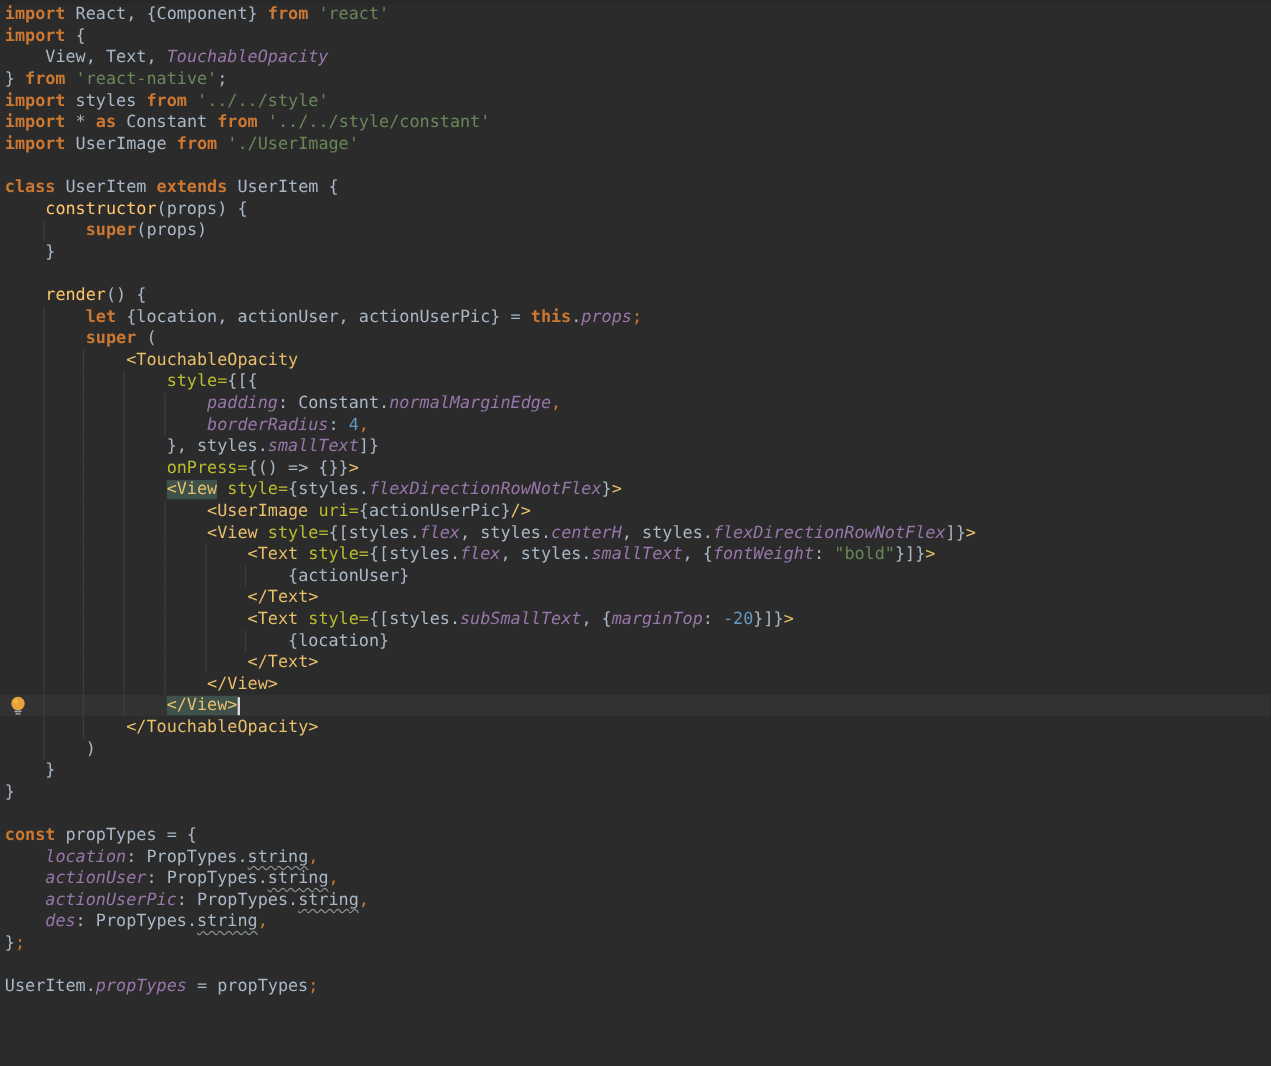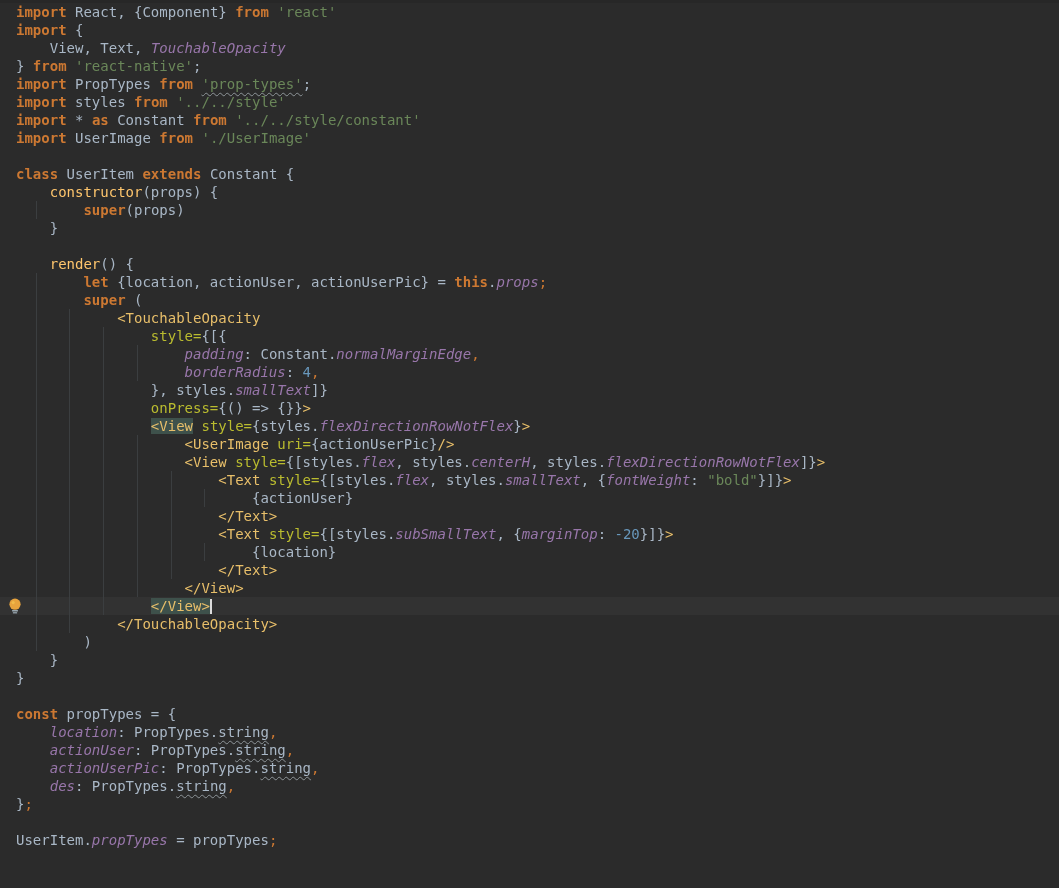--- a/index.html
+++ b/index.html
@@ -10,21 +10,21 @@
     background:#2B2B2B;
     font-family:"DejaVu Sans Mono","Liberation Mono",monospace;
     font-size:14px;line-height:18px;
   }
   .top-strip{position:absolute;top:0;left:0;right:0;height:3px;background:#272727;}
   .editor{position:absolute;top:3px;left:0;right:0;bottom:0;}
   .code-line{
     position:relative;
     height:18px;
     white-space:pre;
-    padding-left:16px;
+    padding-left:4px;
     color:#A9B7C6;
   }
   .caret-row{background:#323232;}
   .guide{
     position:absolute;top:0;bottom:0;width:0;
     border-left:1px solid #3B3E40;
     pointer-events:none;
   }
   .kw  {color:#CC7832;font-weight:bold;}
   .def {color:#A9B7C6;}
@@ -51,26 +51,25 @@
 </head>
 <body>
 
 <div class="viewport">
   <div class="top-strip"></div>
   <div class="editor">
       <div class="code-line"><span><span class="kw">import </span><span class="def">React, {Component} </span><span class="kw">from </span><span class="str">'react'</span></span></div>
       <div class="code-line"><span><span class="kw">import </span><span class="def">{</span></span></div>
       <div class="code-line"><span>    <span class="def">View, Text, </span><span class="prop">TouchableOpacity</span></span></div>
       <div class="code-line"><span><span class="def">} </span><span class="kw">from </span><span class="str">'react-native'</span><span class="def">;</span></span></div>
-      <div class="code-line"><span><span class="kw">import </span><span class="def">PropTypes </span><span class="kw">from </span><span class="strw">'prop-types'</span><span class="def">;</span></span></div>
       <div class="code-line"><span><span class="kw">import </span><span class="def">styles </span><span class="kw">from </span><span class="str">'../../style'</span></span></div>
       <div class="code-line"><span><span class="kw">import </span><span class="def">* </span><span class="kw">as </span><span class="def">Constant </span><span class="kw">from </span><span class="str">'../../style/constant'</span></span></div>
       <div class="code-line"><span><span class="kw">import </span><span class="def">UserImage </span><span class="kw">from </span><span class="str">'./UserImage'</span></span></div>
       <div class="code-line"><span></span></div>
-      <div class="code-line"><span><span class="kw">class </span><span class="def">UserItem </span><span class="kw">extends </span><span class="def">Constant {</span></span></div>
+      <div class="code-line"><span><span class="kw">class </span><span class="def">UserItem </span><span class="kw">extends </span><span class="def">UserItem {</span></span></div>
       <div class="code-line"><span>    <span class="fn">constructor</span><span class="def">(props) {</span></span></div>
       <div class="code-line"><span class="guide" style="left: calc(4ch + 2px);"></span><span>        <span class="kw">super</span><span class="def">(props)</span></span></div>
       <div class="code-line"><span>    <span class="def">}</span></span></div>
       <div class="code-line"><span></span></div>
       <div class="code-line"><span>    <span class="fn">render</span><span class="def">() {</span></span></div>
       <div class="code-line"><span class="guide" style="left: calc(4ch + 2px);"></span><span>        <span class="kw">let </span><span class="def">{location, actionUser, actionUserPic} = </span><span class="kw">this</span><span class="def">.</span><span class="prop">props</span><span class="o">;</span></span></div>
       <div class="code-line"><span class="guide" style="left: calc(4ch + 2px);"></span><span>        <span class="kw">super </span><span class="def">(</span></span></div>
       <div class="code-line"><span class="guide" style="left: calc(4ch + 2px);"></span><span class="guide" style="left: calc(8ch + 2px);"></span><span>            <span class="tag">&lt;TouchableOpacity</span></span></div>
       <div class="code-line"><span class="guide" style="left: calc(4ch + 2px);"></span><span class="guide" style="left: calc(8ch + 2px);"></span><span class="guide" style="left: calc(12ch + 2px);"></span><span>                <span class="attr">style=</span><span class="def">{[{</span></span></div>
       <div class="code-line"><span class="guide" style="left: calc(4ch + 2px);"></span><span class="guide" style="left: calc(8ch + 2px);"></span><span class="guide" style="left: calc(12ch + 2px);"></span><span class="guide" style="left: calc(16ch + 2px);"></span><span>                    <span class="prop">padding</span><span class="def">: Constant.</span><span class="prop">normalMarginEdge</span><span class="o">,</span></span></div>

